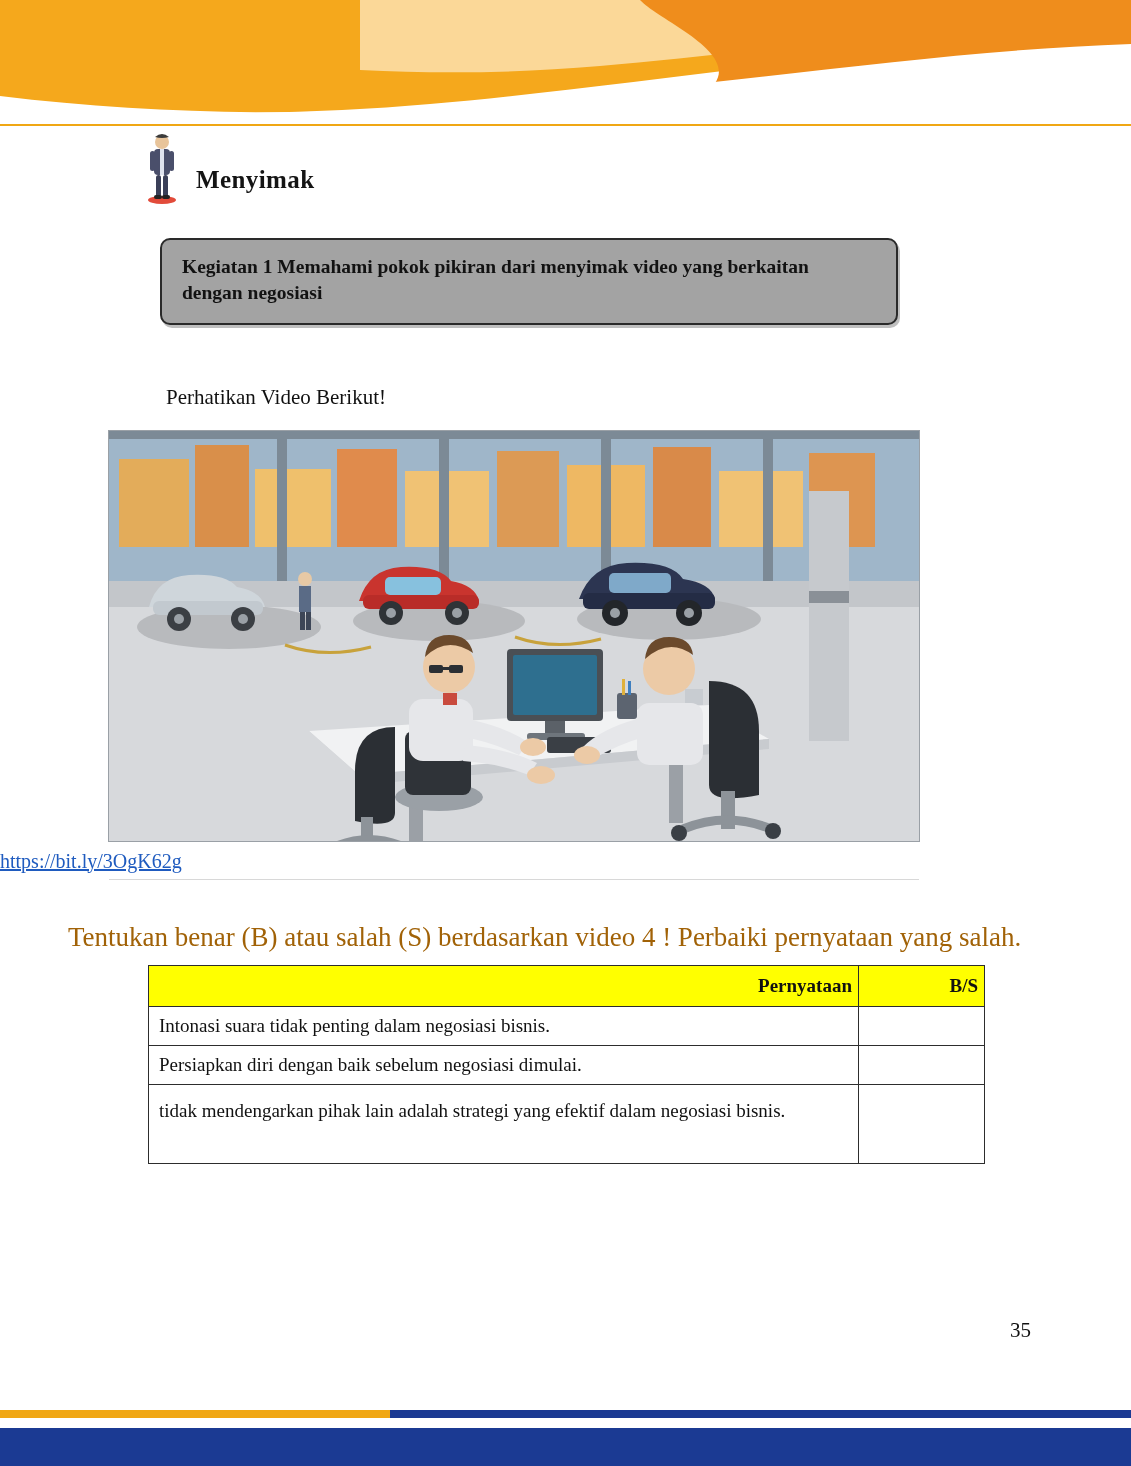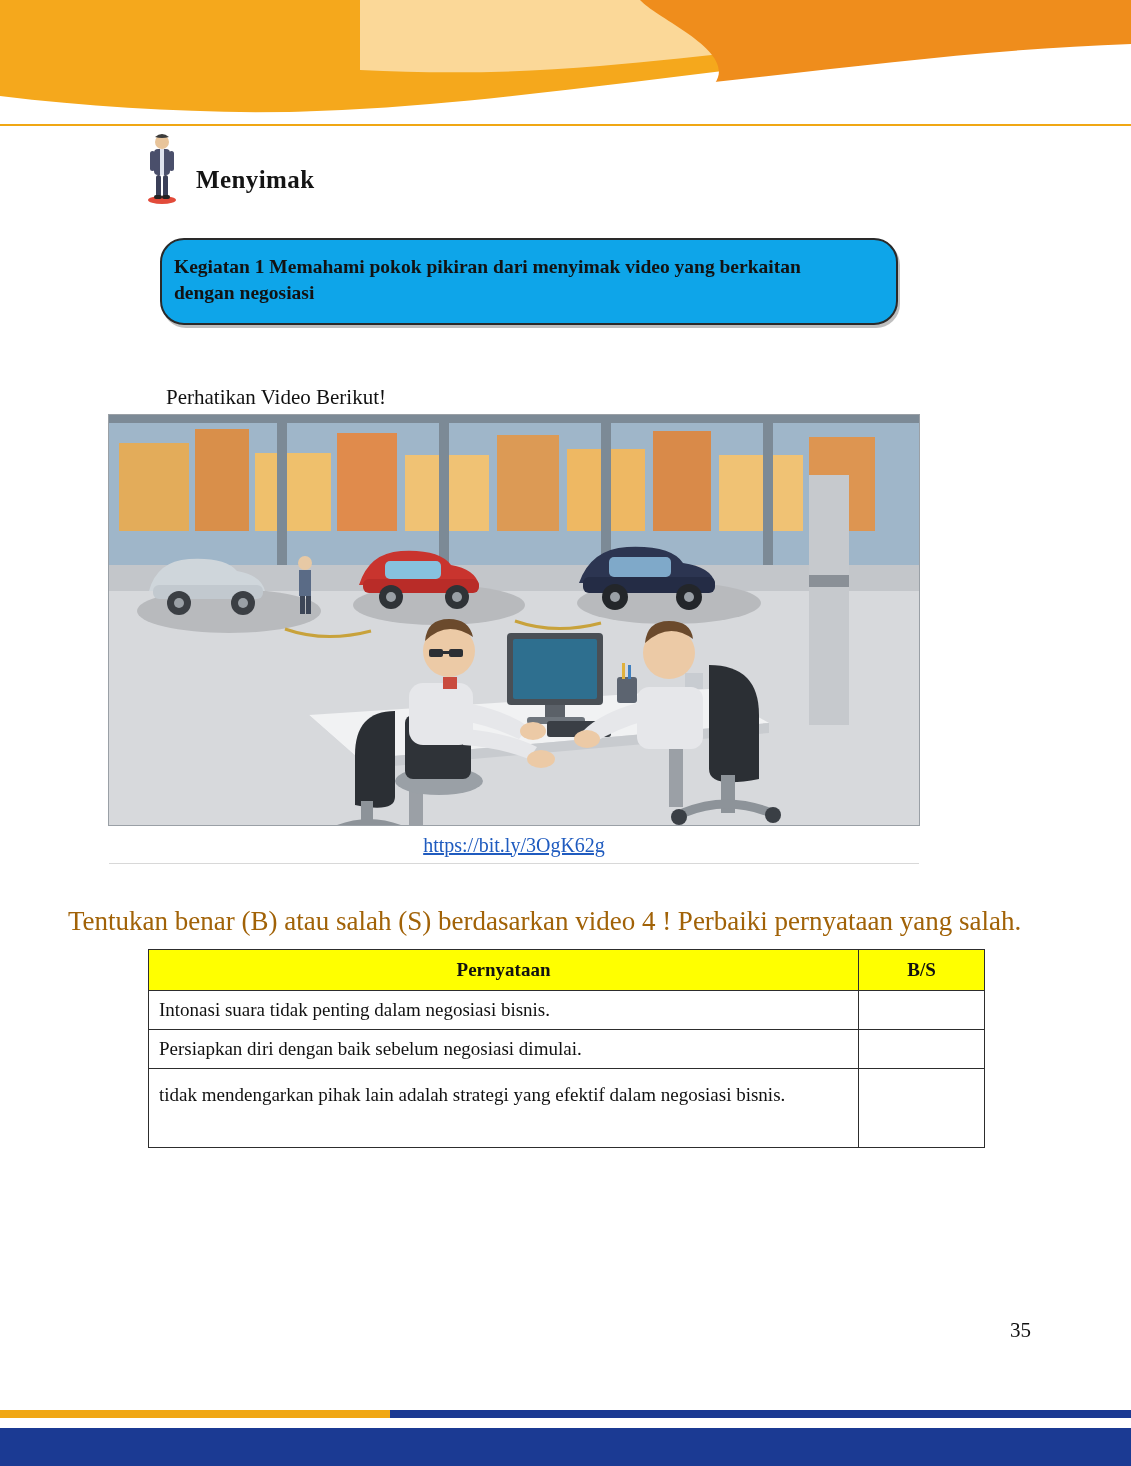--- a/index.html
+++ b/index.html
@@ -68,43 +68,43 @@
     top: 36px;
     font-size: 25px;
     font-weight: bold;
     letter-spacing: .4px;
     color: #141414;
   }
 
   
   .activity-box {
     margin: 28px 130px 0 160px;
-    background: #0ea5e9;
+    background: #a3a3a3;
     border: 2px solid #2a2a2a;
-    border-radius: 24px;
-    padding: 14px 18px 16px 12px;
+    border-radius: 10px;
+    padding: 14px 18px 16px 20px;
     box-shadow: 2px 3px 0 rgba(0,0,0,.25);
   }
   .activity-box .line {
     font-size: 19.5px;
     font-weight: bold;
     color: #121212;
     line-height: 1.35;
   }
 
   .instruction {
     margin: 60px 0 0 166px;
     font-size: 21px;
     color: #111;
   }
 
   
   .figure-wrap {
-    margin-top: 4px;
-    text-align: center;
+    margin-top: 20px;
+    text-align: left;
   }
   .video-frame {
     width: 810px;
     height: 410px;
     margin: 0 auto;
     position: relative;
     overflow: hidden;
     background: #b9bcc0;
     border: 1px solid #9aa0a6;
   }
@@ -138,21 +138,21 @@
   table.bs-table th,
   table.bs-table td {
     border: 1px solid #2d2d2d;
     padding: 8px 10px;
     font-size: 19px;
     color: #111;
     vertical-align: top;
   }
   table.bs-table thead th {
     background: #ffff00;
-    text-align: center;
+    text-align: right;
     font-weight: bold;
     padding: 9px 6px;
   }
   col.c-statement { width: 710px; }
   col.c-bs { width: 126px; }
   td.bs-cell {
     text-align: center;
     font-size: 19px;
   }
   td.tall {

